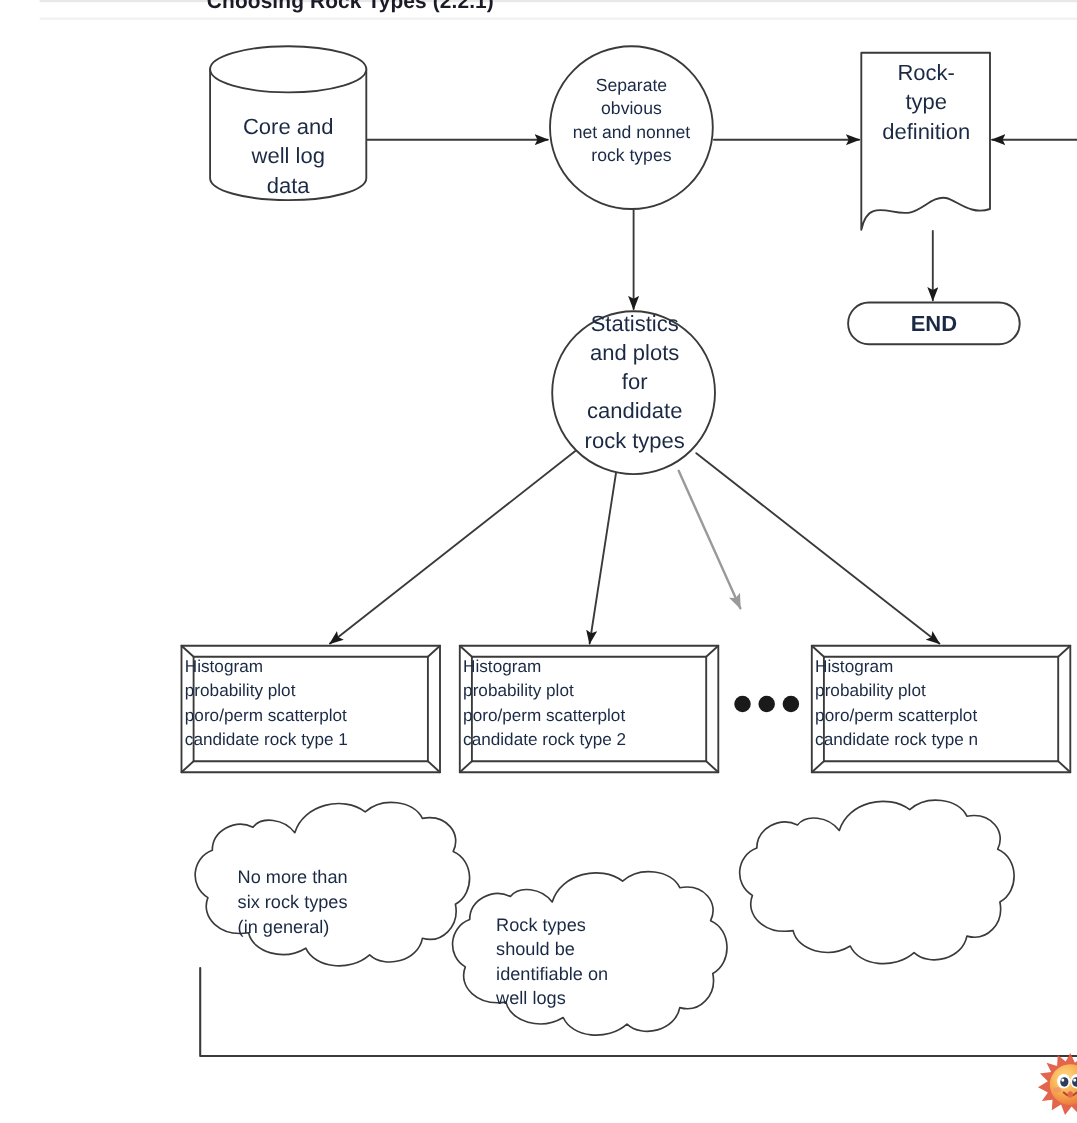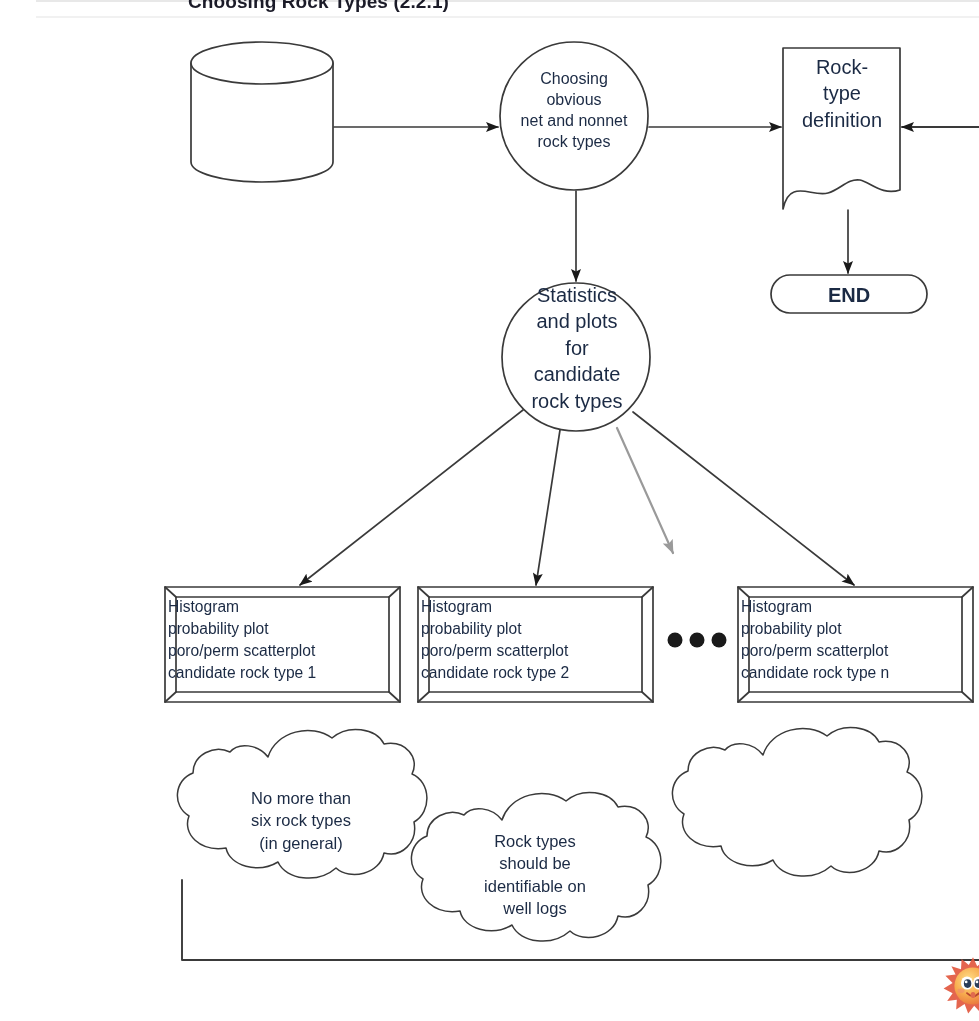--- a/index.html
+++ b/index.html
@@ -73,21 +73,20 @@
     line-height: 1.42;
     white-space: pre-line;
     pointer-events: none;
   }
   #text-box1 { left: 132px; top: 596px; width: 230px; }
   #text-box2 { left: 385px; top: 596px; width: 230px; }
   #text-box3 { left: 705px; top: 596px; width: 230px; }
 
   .cloud-text {
     position: absolute;
-    text-align: center;
     color: #1b2a44;
     font-size: 16.5px;
     line-height: 1.36;
     white-space: pre-line;
     pointer-events: none;
   }
   #text-cloud1 { left: 180px; top: 787px; width: 170px; }
   #text-cloud2 { left: 415px; top: 830px; width: 168px; }
   #text-cloud3 { left: 676px; top: 787px; width: 172px; }
 
@@ -235,22 +234,25 @@
       <path stroke-width="1.9" d="M146,880 L146,960 L945,960 L945,127 L866,127" marker-end="url(#arrowBlack)"></path>
     </g>
 
     <g fill="#1a1a1a">
       <circle cx="639" cy="640" r="7.5"></circle>
       <circle cx="661" cy="640" r="7.5"></circle>
       <circle cx="683" cy="640" r="7.5"></circle>
     </g>
   </svg>
 
-
-  <div class="node-text" id="text-separate">Choosing
+  <div class="node-text" id="text-core">Core and
+well log
+data</div>
+
+  <div class="node-text" id="text-separate">Separate
 obvious
 net and nonnet
 rock types</div>
 
   <div class="node-text" id="text-rocktype">Rock-
 type
 definition</div>
 
   <div class="node-text" id="text-end">END</div>
 

